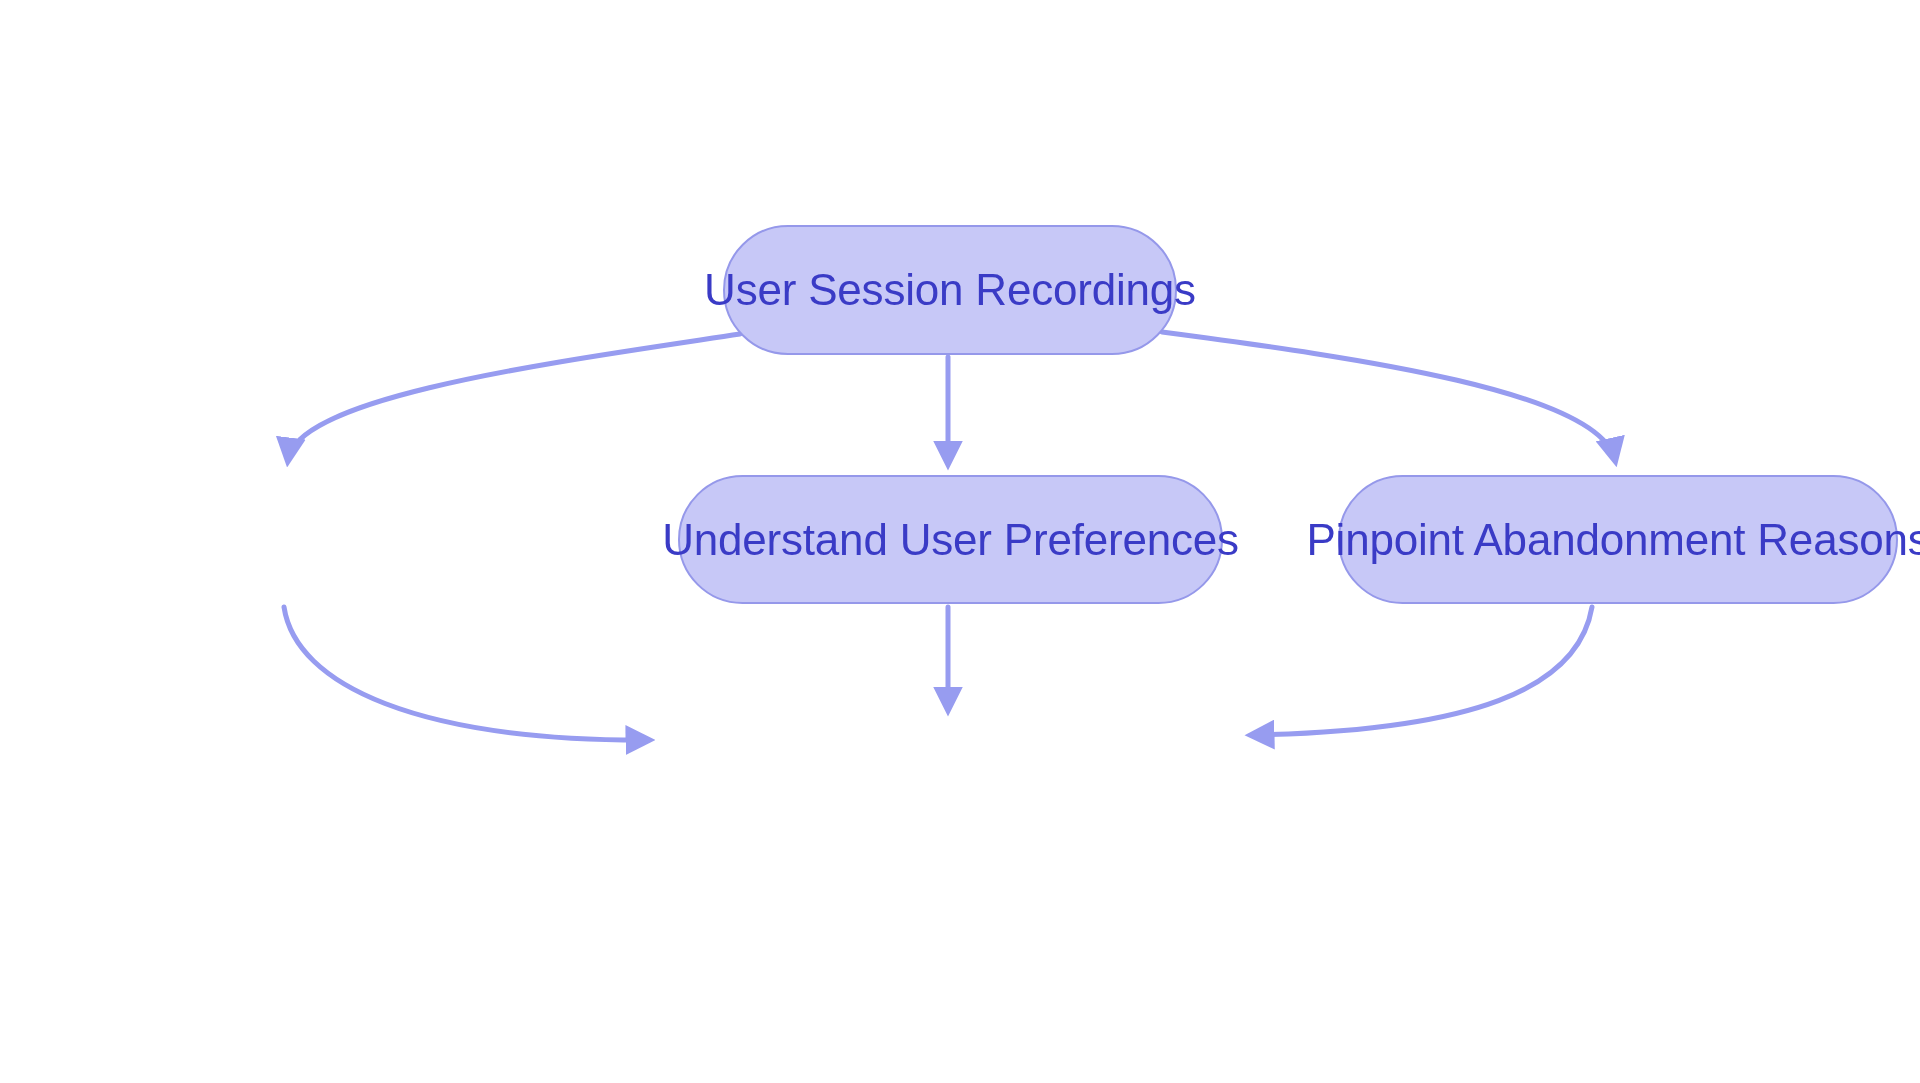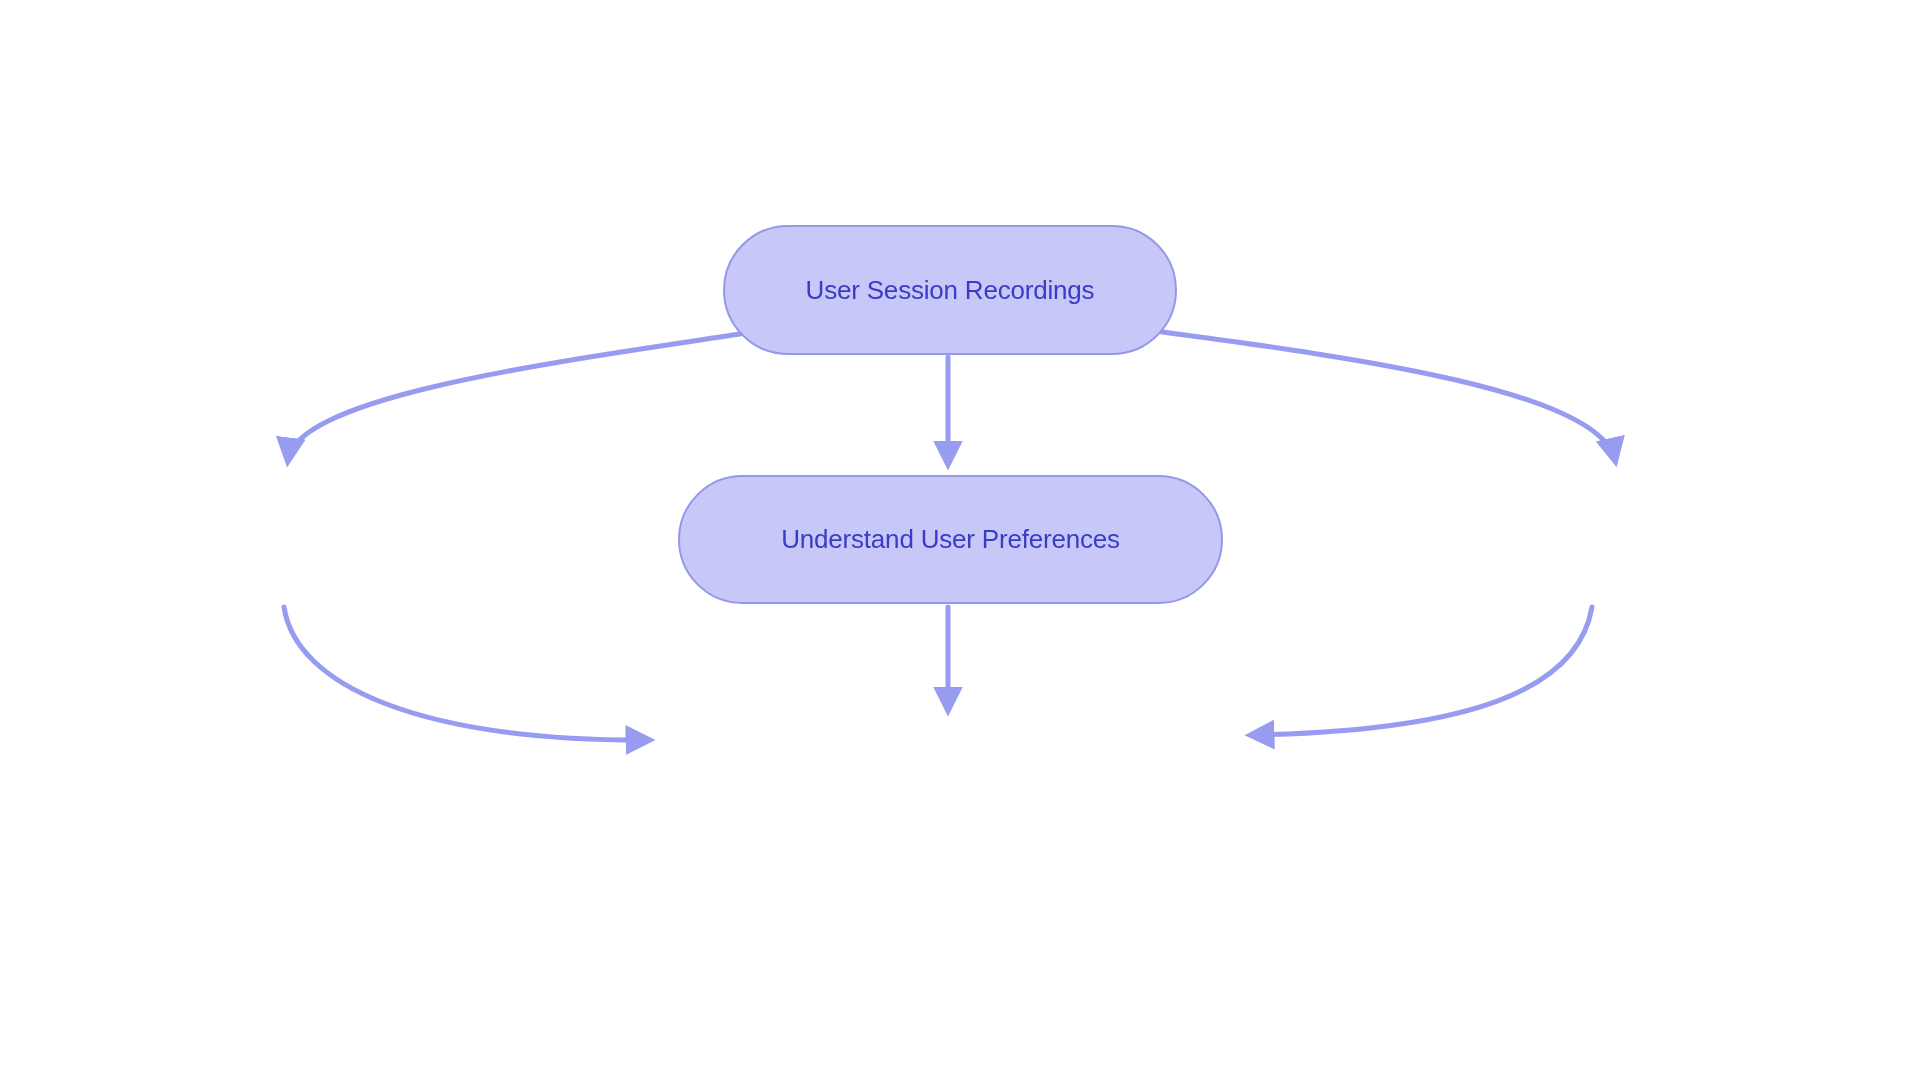--- a/index.html
+++ b/index.html
@@ -37,21 +37,21 @@
     position: absolute;
     display: flex;
     align-items: center;
     justify-content: center;
     background: var(--node-fill);
     border: 2.5px solid var(--node-border);
     border-radius: 66px;
   }
   .node-label {
     color: var(--node-text);
-    font-size: 26px;
+    font-size: 44px;
     font-weight: 400;
     letter-spacing: -0.2px;
     white-space: nowrap;
     text-align: left;
   }
   
   .node-a { left: 723px;  top: 225px; width: 454px; height: 130px; }
   .node-b { left: 18px;   top: 475px; width: 520px; height: 129px; }
   .node-c { left: 678px;  top: 475px; width: 545px; height: 129px; }
   .node-d { left: 1338px; top: 475px; width: 560px; height: 129px; }
@@ -84,15 +84,18 @@
 
   <div class="node node-a">
     <span class="node-label">User Session Recordings</span>
   </div>
 
 
   <div class="node node-c">
     <span class="node-label">Understand User Preferences</span>
   </div>
 
+  <div class="node node-d">
+    <span class="node-label">Pinpoint Abandonment Reasons</span>
+  </div>
 
 
 </div>
 
 </body></html>

